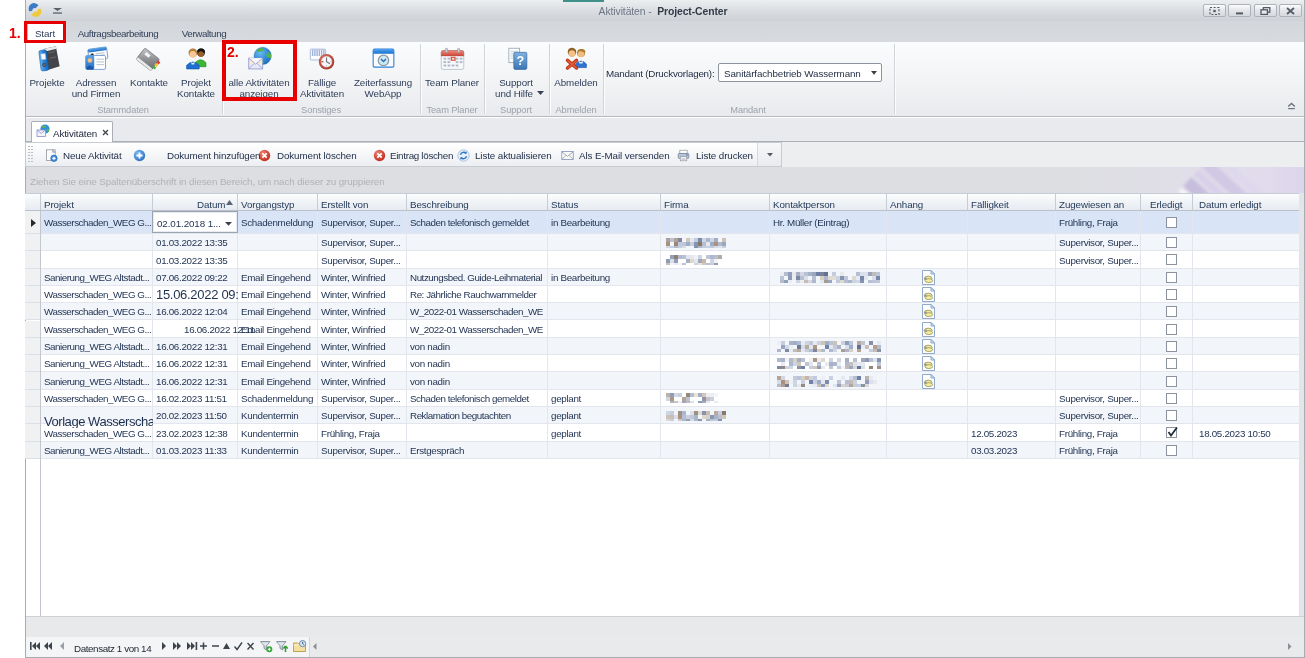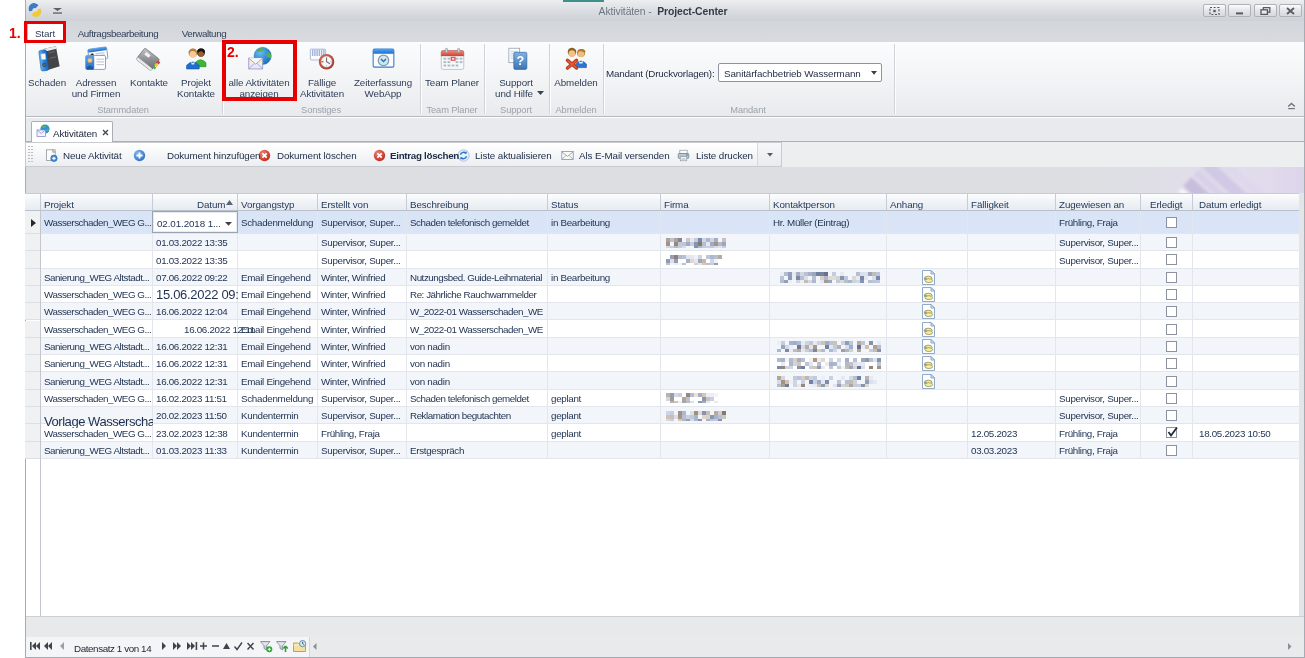--- a/index.html
+++ b/index.html
@@ -226,21 +226,21 @@
 <path d="M5.2 6.5 a4.8 4.8 0 0 1 9.6 0.5 l-2 -1.5 a3.4 3.4 0 0 0 -5.6 0z" fill="#8d6425"></path>
 <g stroke="#c23418" stroke-width="3.8" stroke-linecap="round">
 <path d="M5 16 L15 24.5"></path>
 <path d="M15 16 L5 24.5"></path>
 </g>
 <g stroke="#e86a42" stroke-width="1.6" stroke-linecap="round" opacity="0.85">
 <path d="M5.4 16.4 L14.6 24.1"></path>
 <path d="M14.6 16.4 L5.4 24.1"></path>
 </g>
     </svg>
-<div class="txt" style="left:47px;top:76.5px;transform:translateX(-50%);color:#2f3e58;font-size:9.8px;font-weight:normal;">Schaden</div>
+<div class="txt" style="left:47px;top:76.5px;transform:translateX(-50%);color:#2f3e58;font-size:9.8px;font-weight:normal;">Projekte</div>
 <div class="txt" style="left:96px;top:76.5px;transform:translateX(-50%);color:#2f3e58;font-size:9.8px;font-weight:normal;">Adressen</div>
 <div class="txt" style="left:96px;top:88px;transform:translateX(-50%);color:#2f3e58;font-size:9.8px;font-weight:normal;">und Firmen</div>
 <div class="txt" style="left:149px;top:76.5px;transform:translateX(-50%);color:#2f3e58;font-size:9.8px;font-weight:normal;">Kontakte</div>
 <div class="txt" style="left:196px;top:76.5px;transform:translateX(-50%);color:#2f3e58;font-size:9.8px;font-weight:normal;">Projekt</div>
 <div class="txt" style="left:196px;top:88px;transform:translateX(-50%);color:#2f3e58;font-size:9.8px;font-weight:normal;">Kontakte</div>
 <div class="txt" style="left:259px;top:76.5px;transform:translateX(-50%);color:#2f3e58;font-size:9.8px;font-weight:normal;">alle Aktivitäten</div>
 <div class="txt" style="left:259px;top:88px;transform:translateX(-50%);color:#2f3e58;font-size:9.8px;font-weight:normal;">anzeigen</div>
 <div class="txt" style="left:322px;top:76.5px;transform:translateX(-50%);color:#2f3e58;font-size:9.8px;font-weight:normal;">Fällige</div>
 <div class="txt" style="left:322px;top:88px;transform:translateX(-50%);color:#2f3e58;font-size:9.8px;font-weight:normal;">Aktivitäten</div>
 <div class="txt" style="left:383px;top:76.5px;transform:translateX(-50%);color:#2f3e58;font-size:9.8px;font-weight:normal;">Zeiterfassung</div>
@@ -335,21 +335,21 @@
 <svg class="abs" style="left:677px;top:149px" width="13" height="13" viewBox="0 0 16 16">
       <rect x="3.5" y="1.5" width="9" height="4.5" fill="#fdfdfe" stroke="#8a8f96" stroke-width="0.8"></rect>
 <rect x="1.5" y="5.5" width="13" height="6" rx="1" fill="#b8c4d8" stroke="#5c748c" stroke-width="0.8"></rect>
 <circle cx="12.2" cy="7.5" r="0.9" fill="#44688c"></circle>
 <rect x="4" y="9.5" width="8" height="5" fill="#fff" stroke="#8a8f96" stroke-width="0.8"></rect>
 <path d="M5.5 11.5 h5 M5.5 13 h5" stroke="#a8adb4" stroke-width="0.8"></path>
     </svg>
 <div class="txt" style="left:63px;top:150px;color:#1d2b45;font-size:9.8px;font-weight:normal;">Neue Aktivität</div>
 <div class="txt" style="left:151px;top:150px;color:#1d2b45;font-size:9.8px;font-weight:normal;padding-left:16px;">Dokument hinzufügen</div>
 <div class="txt" style="left:277px;top:150px;color:#1d2b45;font-size:9.8px;font-weight:normal;">Dokument löschen</div>
-<div class="txt" style="left:390px;top:150px;color:#1d2b45;font-size:9.8px;font-weight:bold;letter-spacing:-0.3px;">Eintrag löschen</div>
+<div class="txt" style="left:390px;top:150px;color:#1d2b45;font-size:9.8px;font-weight:normal;letter-spacing:-0.3px;">Eintrag löschen</div>
 <div class="txt" style="left:475px;top:150px;color:#1d2b45;font-size:9.8px;font-weight:normal;">Liste aktualisieren</div>
 <div class="txt" style="left:579px;top:150px;color:#1d2b45;font-size:9.8px;font-weight:normal;">Als E-Mail versenden</div>
 <div class="txt" style="left:696px;top:150px;color:#1d2b45;font-size:9.8px;font-weight:normal;">Liste drucken</div>
 <div class="abs" style="left:757px;top:142px;width:25px;height:25px;background:linear-gradient(#f6f7f8,#e9ebee);border:1px solid #c8cbd0;border-left:1px solid #d6d9dd;"></div>
 <svg class="abs" style="left:767px;top:153px" width="6" height="4" viewBox="0 0 6 4">
       <path d="M0 0 h6 l-3 3.6z" fill="#565c64"></path>
     </svg>
 <div class="abs" style="left:26px;top:167px;width:1278px;height:26px;background:#dcdee1;"></div>
 <svg class="abs" style="left:1065px;top:167px" width="239" height="26" viewBox="0 0 239 26">
 <defs>
@@ -362,20 +362,21 @@
 <rect x="0" y="0" width="239" height="26" fill="url(#wash)"></rect>
 <g transform="rotate(-47 190 30)" style="filter:blur(1.6px)" opacity="0.8">
 <rect x="128" y="-30" width="10" height="90" fill="#bcabdd" opacity="0.45"></rect>
 <rect x="141" y="-30" width="6" height="90" fill="#ffffff" opacity="0.8"></rect>
 <rect x="149" y="-30" width="12" height="90" fill="#a08ccc" opacity="0.5"></rect>
 <rect x="164" y="-30" width="8" height="90" fill="#cfc2e8" opacity="0.6"></rect>
 <rect x="175" y="-30" width="12" height="90" fill="#b6a4da" opacity="0.45"></rect>
 <rect x="190" y="-30" width="9" height="90" fill="#dcd4ee" opacity="0.7"></rect>
 </g>
 </svg>
+<div class="txt" style="left:30px;top:176px;color:#b0b2b6;font-size:9.8px;font-weight:normal;">Ziehen Sie eine Spaltenüberschrift in diesen Bereich, um nach dieser zu gruppieren</div>
 <div class="abs" style="left:25px;top:193px;width:1274px;height:18px;background:linear-gradient(#fcfdfe,#eef1f5 60%,#e7ebf1);border-top:1px solid #c6ccd6;border-bottom:1px solid #b9c1cd;"></div>
 <div class="txt" style="left:44px;top:199px;color:#1f3555;font-size:9.8px;font-weight:normal;">Projekt</div>
 <div class="abs" style="left:40px;top:194px;width:1px;height:16px;background:#c6ccd6;"></div>
 <div class="txt" style="left:156px;top:199px;color:#1f3555;font-size:9.8px;font-weight:normal;padding-left:41px;">Datum</div>
 <div class="abs" style="left:152px;top:194px;width:1px;height:16px;background:#c6ccd6;"></div>
 <div class="txt" style="left:241px;top:199px;color:#1f3555;font-size:9.8px;font-weight:normal;">Vorgangstyp</div>
 <div class="abs" style="left:237px;top:194px;width:1px;height:16px;background:#c6ccd6;"></div>
 <div class="txt" style="left:321px;top:199px;color:#1f3555;font-size:9.8px;font-weight:normal;">Erstellt von</div>
 <div class="abs" style="left:317px;top:194px;width:1px;height:16px;background:#c6ccd6;"></div>
 <div class="txt" style="left:410px;top:199px;color:#1f3555;font-size:9.8px;font-weight:normal;">Beschreibung</div>

